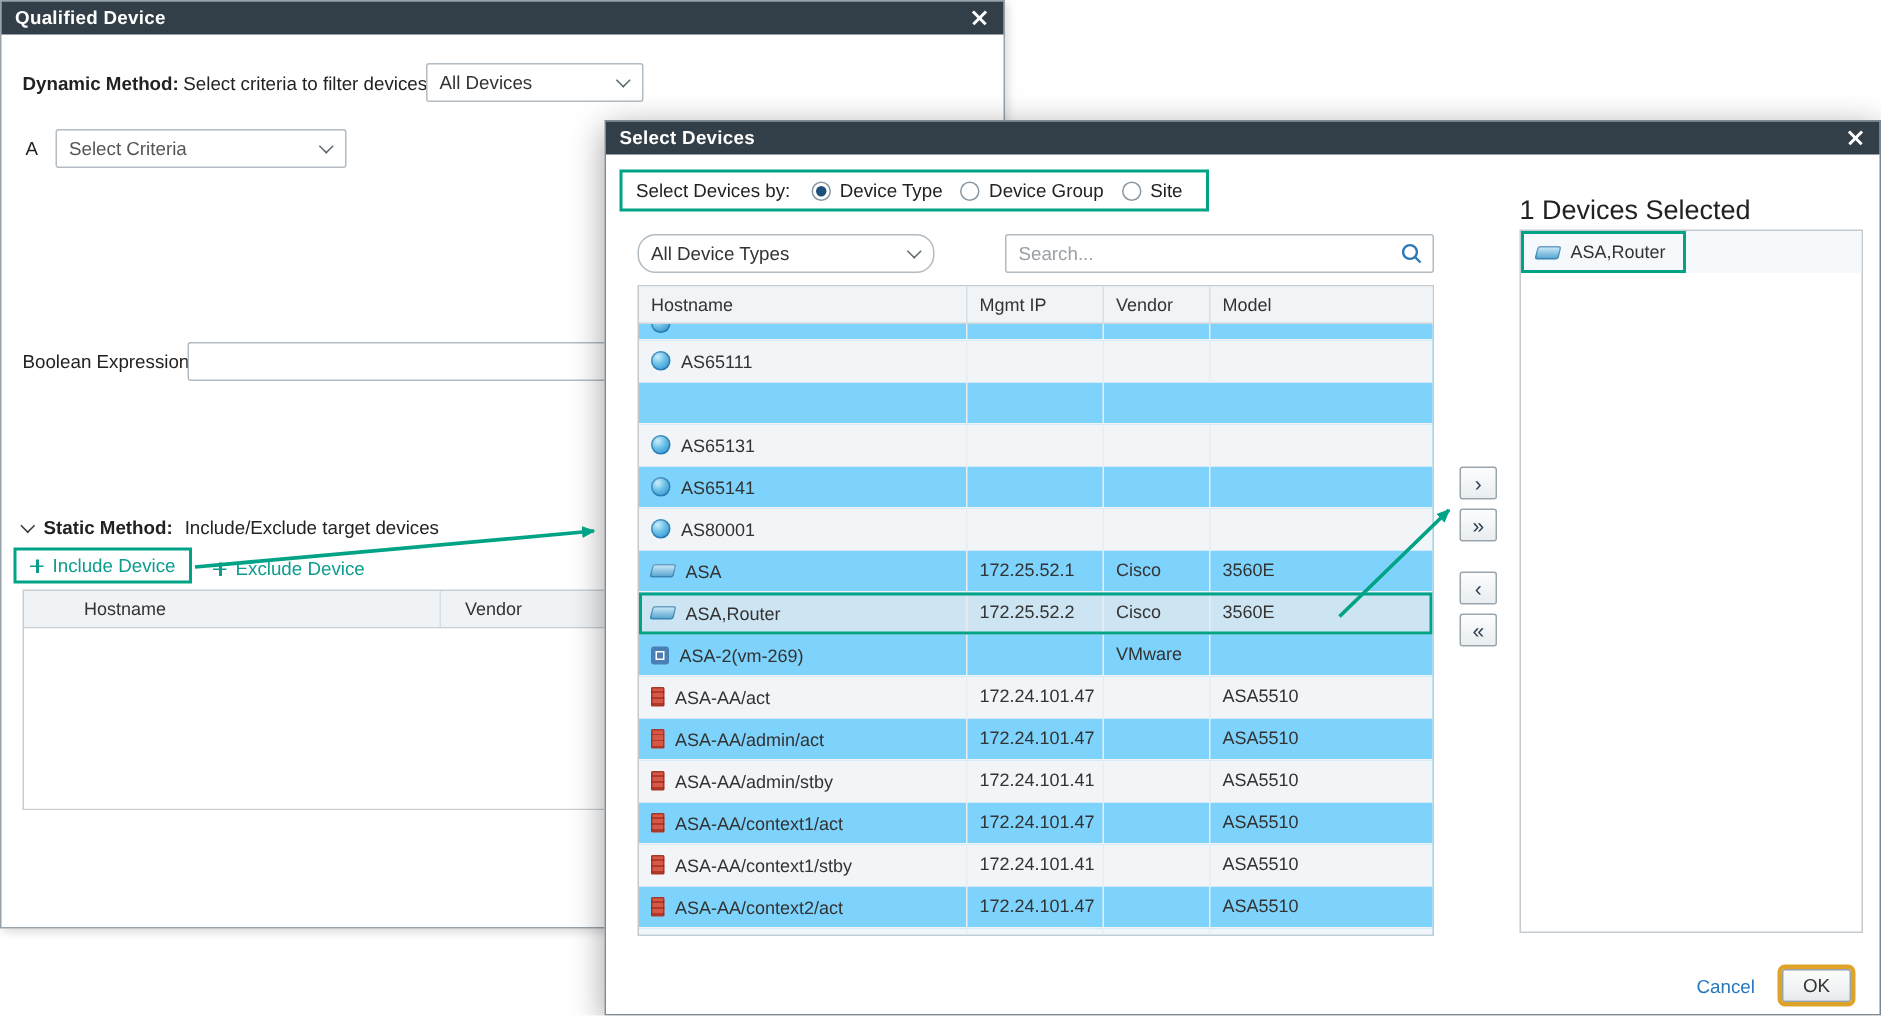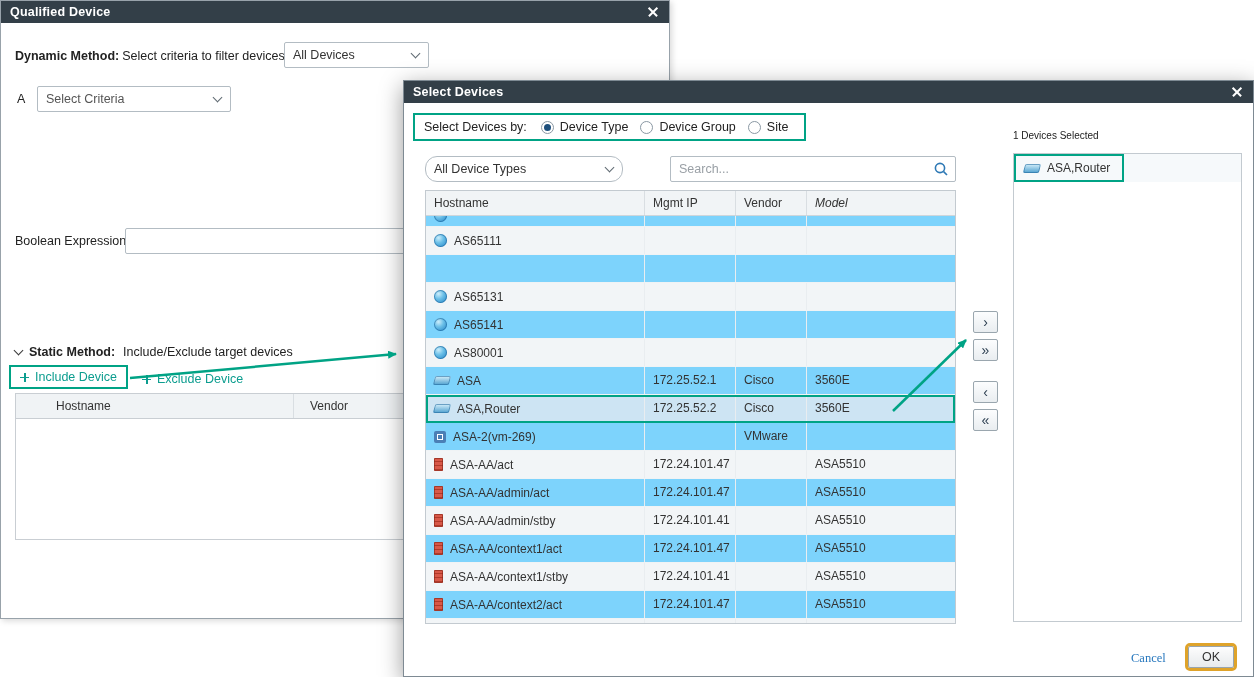--- a/index.html
+++ b/index.html
@@ -70,21 +70,21 @@
 
   .sd-type { left:21px; top:75px; width:198px;border-radius:12px; }
   .searchbox { position:absolute; left:266px; top:75px; width:286px; height:26px; border:1px solid #b3bcc3;
     border-radius:2px; background:#fff; display:flex; align-items:center; padding:0 6px 0 8px; }
   .searchbox input { flex:1; border:none; outline:none; font:12.5px "Liberation Sans",sans-serif; color:#333; min-width:0; }
   .searchbox input::placeholder { color:#9aa0a6; }
 
   .dtable { position:absolute; left:21px; top:109px; width:531px; border:1px solid #c3cad0; background:#fff; }
   .thead { display:grid; grid-template-columns:219px 91px 71px 1fr; background:#f1f4f6; border-bottom:1px solid #cfd6db; height:25px; }
   .th { font-size:12px; color:#333; line-height:24px; padding-left:8px; border-right:1px solid #d9dee2; white-space:nowrap; }
-  .th:last-child { border-right:none;font-style:italic; }
+  .th:last-child { border-right:none; }
   .tbody { height:407px; overflow:hidden; background:#7dd3fc; }
   .trow { display:grid; grid-template-columns:219px 91px 71px 1fr; border-bottom:1px solid #f0f3f5; cursor:pointer; }
   .tbody .trow:nth-child(even) { background:#f2f5f7; }
   .td { font-size:12px; color:#333; line-height:26px; height:27px; border-right:1px solid #e9edf0;
     padding-left:8px; white-space:nowrap; overflow:hidden; }
   .td.c0 { display:flex; align-items:center; }
   .td.c3 { border-right:none; }
   .trow.selected { background:var(--selected_row) !important; outline:2px solid var(--annotation); outline-offset:-2px; }
   .trow.partial { height:11px; overflow:hidden; }
   .trow.partial .td { height:11px; line-height:11px; }
@@ -103,28 +103,28 @@
   .dicon.firewall { width:9px; height:13px; border-radius:1px;
     background:repeating-linear-gradient(180deg,#d85848 0 3px,#b03a2a 3px 4px);
     box-shadow:inset 0 0 0 1px rgba(130,35,22,.6); }
 
   .transfer { position:absolute; left:569px; top:230px; }
   .tbtn { display:block; width:25px; height:22px; margin-bottom:6px; border:1px solid #9aa6ae; border-radius:2px;
     background:linear-gradient(#fcfdfe,#e9edf0); font:14px "Liberation Sans",sans-serif; color:#2c3e50;
     line-height:1; cursor:pointer; }
   .tbtn:nth-child(3) { margin-top:20px; }
 
-  .sel-count { position:absolute; left:609px; top:49px; font-size:10px; color:#222; }
+  .sel-count { position:absolute; left:609px; top:49px; font-size:18px; color:#222; }
   .sel-panel { position:absolute; left:609px; top:72px; width:229px; height:469px; border:1px solid #c3cad0;
     background:#fff; overflow:hidden; }
   .sel-item { position:relative; height:28px; display:flex; align-items:center; padding-left:10px;
     background:#f6f9fb; font-size:12px; color:#333; cursor:pointer; }
   .sel-hl { position:absolute; left:0; top:0; width:110px; height:28px; border:2px solid var(--annotation); pointer-events:none; }
 
-  .cancel { position:absolute; left:727px; top:570px; font-size:12.5px; color:var(--link); cursor:pointer;font-family:Liberation Serif, serif; }
+  .cancel { position:absolute; left:727px; top:570px; font-size:12.5px; color:var(--link); cursor:pointer; }
   .ok { position:absolute; left:784px; top:565px; height:22px; padding:0 13px; font:12.5px "Liberation Sans",sans-serif;
     color:#333; border:1px solid #98a4ac; border-radius:2px; background:linear-gradient(#fdfdfd,#e7eaec);
     cursor:pointer; outline:3px solid var(--ok_highlight); }
 
   
   .arrows { position:absolute; left:0; top:0; z-index:60; pointer-events:none; }
   .arrows line { stroke:var(--annotation); stroke-width:2.5; }
   .arrows marker path { fill:var(--annotation); }
 </style>
 </head>

